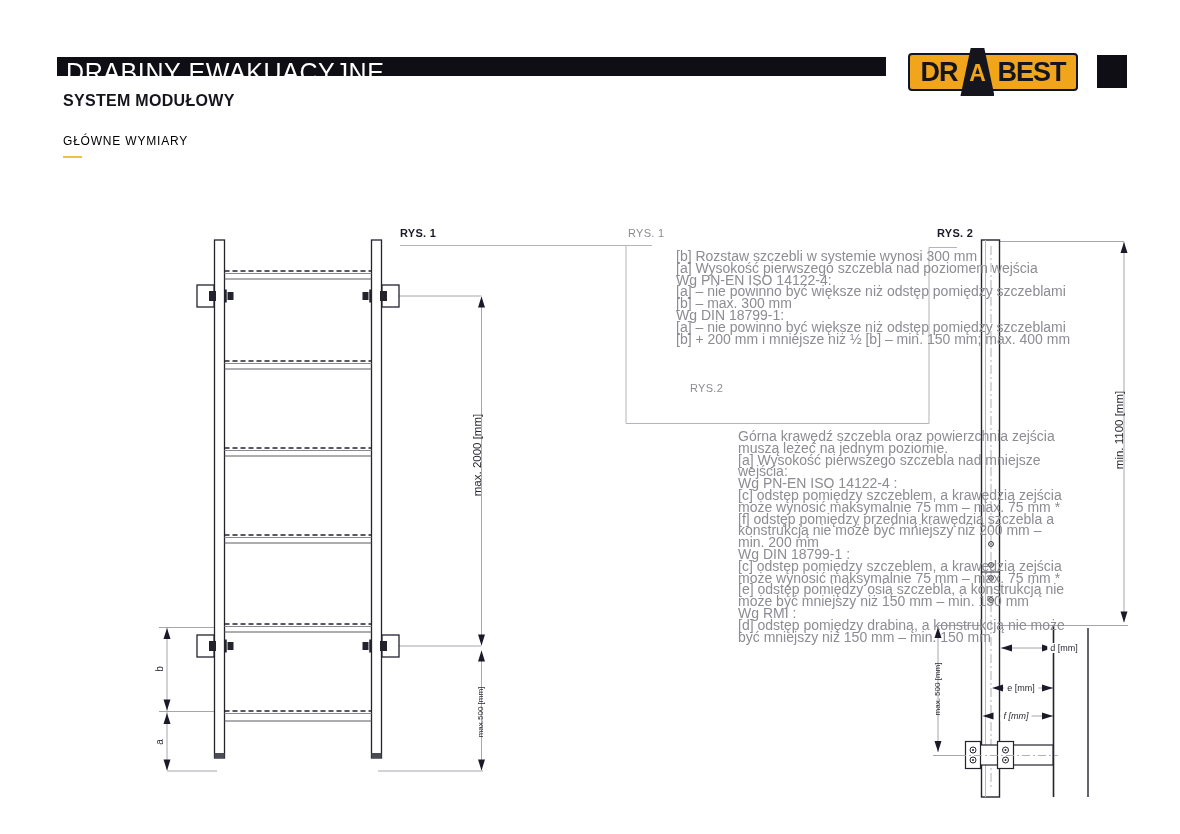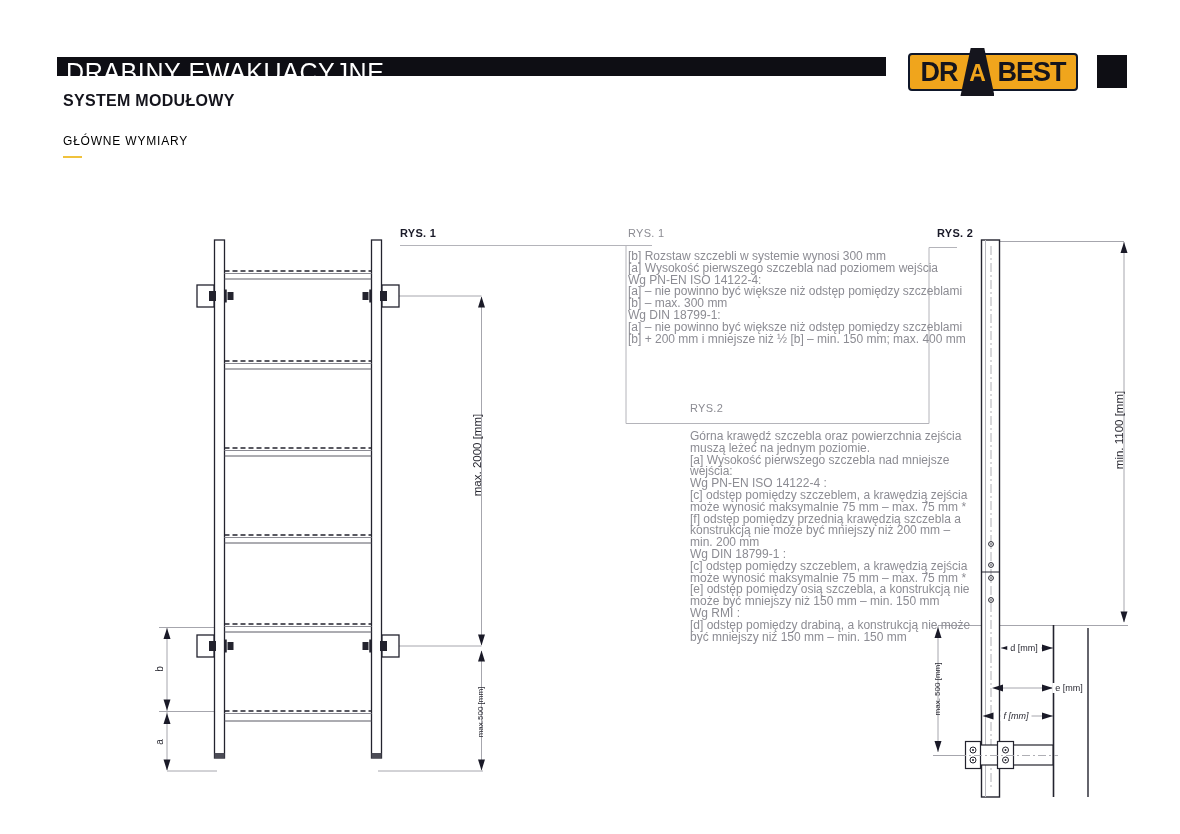--- a/index.html
+++ b/index.html
@@ -17,21 +17,21 @@
   .logo{left:908px;top:53px;width:170px;height:38px;background:#F0A51C;border:2px solid #0f172a;
         border-radius:4px;display:flex;align-items:center;justify-content:center;box-sizing:border-box;}
   .logo-txt{font-size:27px;font-weight:bold;color:#15151d;letter-spacing:-1px;line-height:1;transform:scaleY(1.05);}
   .logo-a{position:relative;width:34px;height:48px;margin:0 3px;background:#15151d;
           clip-path:polygon(30% 0%,70% 0%,100% 100%,0% 100%);display:flex;align-items:center;justify-content:center;flex:0 0 auto;}
   .logo-a-letter{color:#F0A51C;font-size:23px;font-weight:bold;line-height:1;margin-top:3px;}
   
   .fig-label-bold{font-size:11px;font-weight:bold;color:#1a1a28;letter-spacing:0.3px;}
   .fig-label-gray{font-size:11px;color:#8c8c93;letter-spacing:0.3px;}
   
-  .notes{font-size:12px;line-height:11.8px;color:#8c8c93;white-space:nowrap;}
+  .notes{font-size:14px;line-height:11.8px;color:#8c8c93;white-space:nowrap;margin-left:48px;}
   .notes div{white-space:nowrap;}
   
   .dim{color:#2a2a33;white-space:nowrap;z-index:3;}
   .rot{transform:translate(-50%,-50%) rotate(-90deg);}
   .dim-big{font-size:11.5px;}
   .dim-small{font-size:8px;}
   .dim-h{font-size:9px;background:#fff;padding:0 3px;transform:translate(-50%,-50%);}
   svg{position:absolute;left:0;top:0;z-index:1;}
   .txt-layer{z-index:2;}
 </style>
@@ -214,21 +214,21 @@
         <polygon points="1053,688 1042,684.5 1042,691.5"></polygon>
         <polygon points="982.5,716 993.5,712.5 993.5,719.5"></polygon>
         <polygon points="1053,716 1042,712.5 1042,719.5"></polygon>
       </g>
     </g>
   </svg>
 
   <div class="abs txt-layer fig-label-bold" style="left:400px;top:227px;">RYS. 1</div>
   <div class="abs txt-layer fig-label-gray" style="left:628px;top:227px;">RYS. 1</div>
   <div class="abs txt-layer fig-label-bold" style="left:925px;top:227px;margin-left:12px;">RYS. 2</div>
-  <div class="abs txt-layer fig-label-gray" style="left:690px;top:402px;">RYS.2</div>
+  <div class="abs txt-layer fig-label-gray" style="left:690px;top:382px;">RYS.2</div>
 
   <div class="abs txt-layer notes" style="left:628px;top:251px;">
       <div>[b] Rozstaw szczebli w systemie wynosi 300 mm</div>
       <div>[a] Wysokość pierwszego szczebla nad poziomem wejścia</div>
       <div>Wg PN-EN ISO 14122-4:</div>
       <div>[a] – nie powinno być większe niż odstęp pomiędzy szczeblami</div>
       <div>[b] – max. 300 mm</div>
       <div>Wg DIN 18799-1:</div>
       <div>[a] – nie powinno być większe niż odstęp pomiędzy szczeblami</div>
       <div>[b] + 200 mm i mniejsze niż ½ [b] – min. 150 mm; max. 400 mm</div>
@@ -254,17 +254,17 @@
       <div>być mniejszy niż 150 mm – min. 150 mm</div>
     </div>
 
   <div class="abs dim dim-big rot" style="left:477px;top:455px;">max. 2000 [mm]</div>
   <div class="abs dim dim-small rot" style="left:480px;top:712px;">max.500 [mm]</div>
   <div class="abs dim rot" style="left:159px;top:669px;font-size:10px;">b</div>
   <div class="abs dim rot" style="left:159px;top:742px;font-size:10px;">a</div>
 
   <div class="abs dim dim-big rot" style="left:1119px;top:430px;">min. 1100 [mm]</div>
   <div class="abs dim dim-small rot" style="left:937px;top:689px;">max. 500 [mm]</div>
-  <div class="abs dim dim-h" style="left:1024px;top:648px;">d [mm]</div>
-  <div class="abs dim dim-h" style="left:1021px;top:688px;margin-left:48px;">e [mm]</div>
+  <div class="abs dim dim-h" style="left:1064px;top:648px;">d [mm]</div>
+  <div class="abs dim dim-h" style="left:1021px;top:688px;">e [mm]</div>
   <div class="abs dim dim-h" style="left:1016px;top:716px;font-style:italic;">f [mm]</div>
 
 </div>
 
 </body></html>

